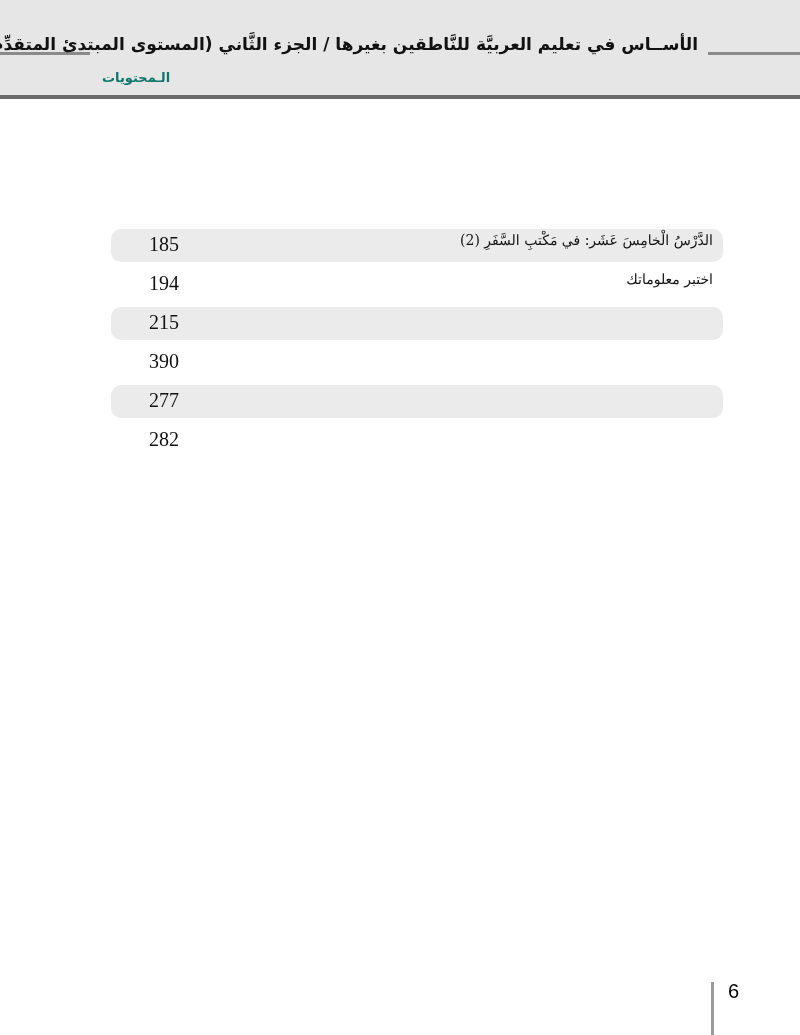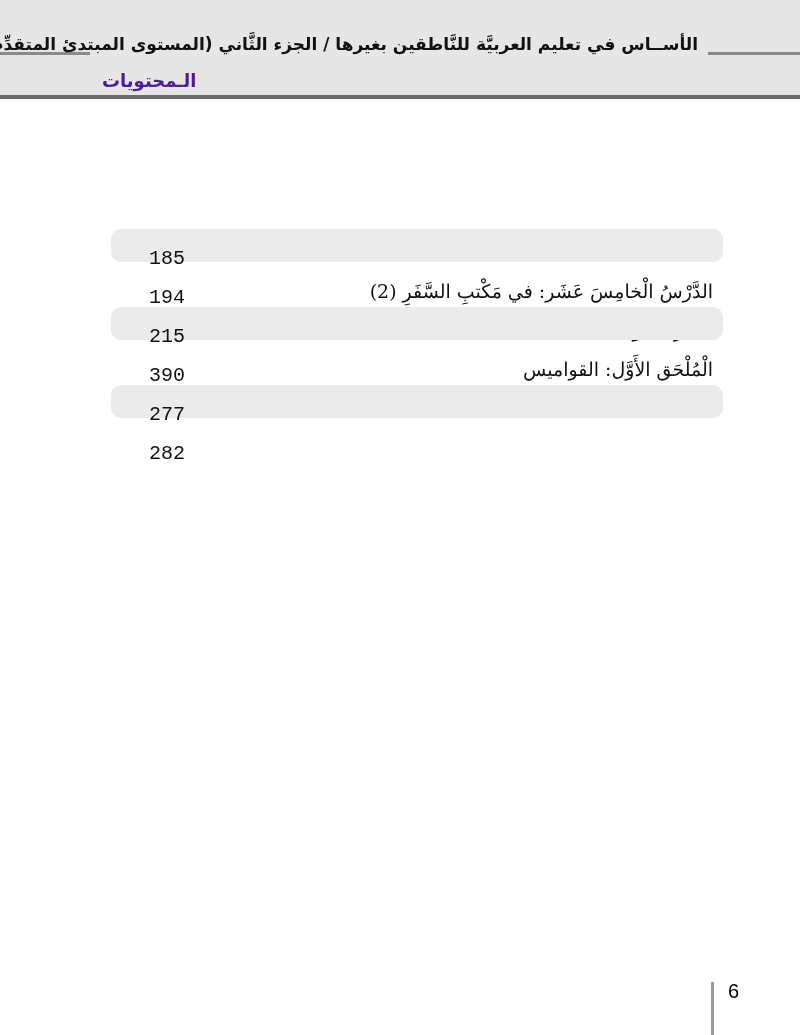--- a/index.html
+++ b/index.html
@@ -20,38 +20,37 @@
       position: absolute; left: 0; top: 52px; width: 90px; height: 3px; background: #8a8a8a;
     }
     .book-title {
       position: absolute; right: 102px; top: 34px; direction: rtl; white-space: nowrap;
       font-family: "DejaVu Sans", "Liberation Sans", sans-serif; font-weight: bold;
       font-size: 17px; color: #111; letter-spacing: -0.2px;
     }
     .section-title {
       position: absolute; left: 102px; top: 70px; direction: rtl; white-space: nowrap;
       font-family: "DejaVu Sans", "Liberation Sans", sans-serif; font-weight: bold;
-      font-size: 18px; color: #4c1d95;
+      font-size: 13px; color: #0f766e;
     }
     .toc {
       position: absolute; left: 111px; top: 229px; width: 612px;
     }
     .toc-row {
       position: relative; height: 33px; margin-bottom: 6px; border-radius: 10px;
       direction: rtl;
     }
     .toc-row.shaded { background: #ebebeb; }
     .toc-title {
-      position: absolute; right: 10px; top: 3px; font-size: 19px; color: #111; white-space: nowrap;
+      position: absolute; right: 10px; top: 3px; font-size: 14px; color: #111; white-space: nowrap;
       font-family: "DejaVu Serif", "Liberation Serif", serif;
-      margin-top: 48px;
     }
     .toc-page {
-      position: absolute; left: 38px; top: 18px; direction: ltr; font-size: 20px; color: #111;
-      font-family: Liberation Mono, monospace;
+      position: absolute; left: 38px; top: 4px; direction: ltr; font-size: 20px; color: #111;
+      font-family: Liberation Serif, serif;
     }
     .page-rule {
       position: absolute; left: 711px; top: 982px; width: 3px; height: 53px; background: #9a9a9a;
     }
     .page-number {
       position: absolute; left: 728px; top: 980px; font-size: 20px; color: #000;
       font-family: "Liberation Sans", "DejaVu Sans", sans-serif;
     }
   </style>
 </head>
@@ -67,21 +66,20 @@
 <div class="toc">
   <div class="toc-row shaded">
     <span class="toc-title">الدَّرْسُ الْخامِسَ عَشَر: في مَكْتبِ السَّفَرِ (2)</span>
     <span class="toc-page">185</span>
   </div>
   <div class="toc-row">
     <span class="toc-title">اختبر معلوماتك</span>
     <span class="toc-page">194</span>
   </div>
   <div class="toc-row shaded">
-    <span class="toc-title">الْمُلْحَق الأَوَّل: القواميس</span>
     <span class="toc-page">215</span>
   </div>
   <div class="toc-row">
     <span class="toc-page">390</span>
   </div>
   <div class="toc-row shaded">
     <span class="toc-page">277</span>
   </div>
   <div class="toc-row">
     <span class="toc-page">282</span>

